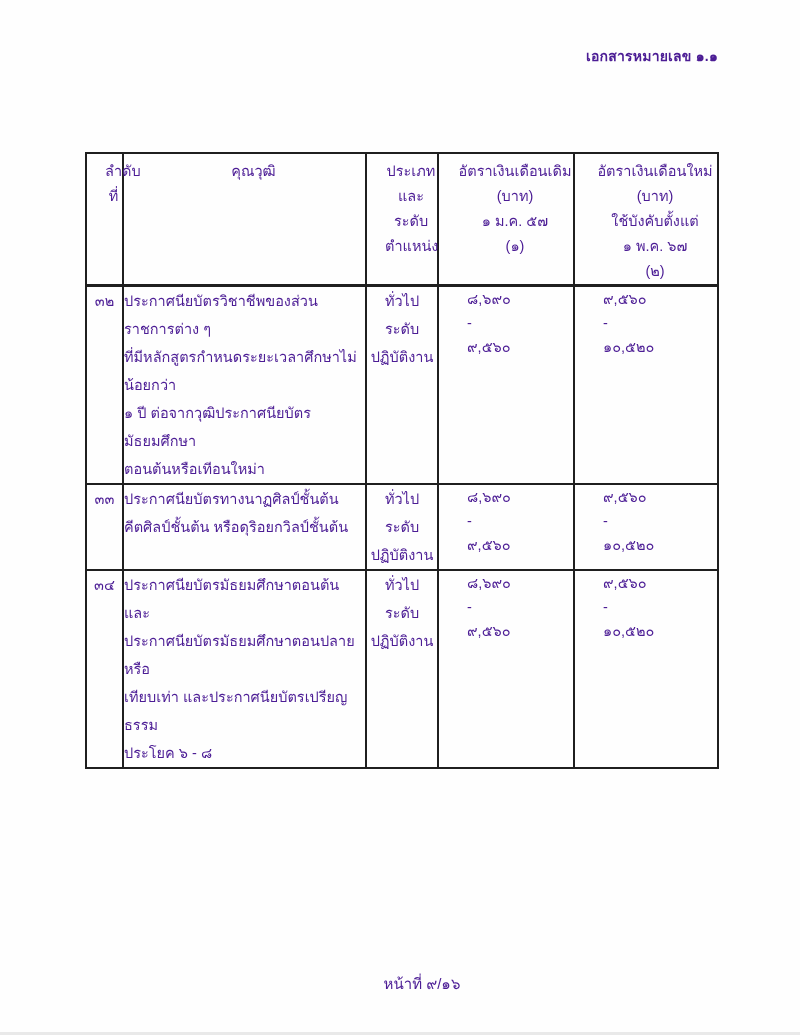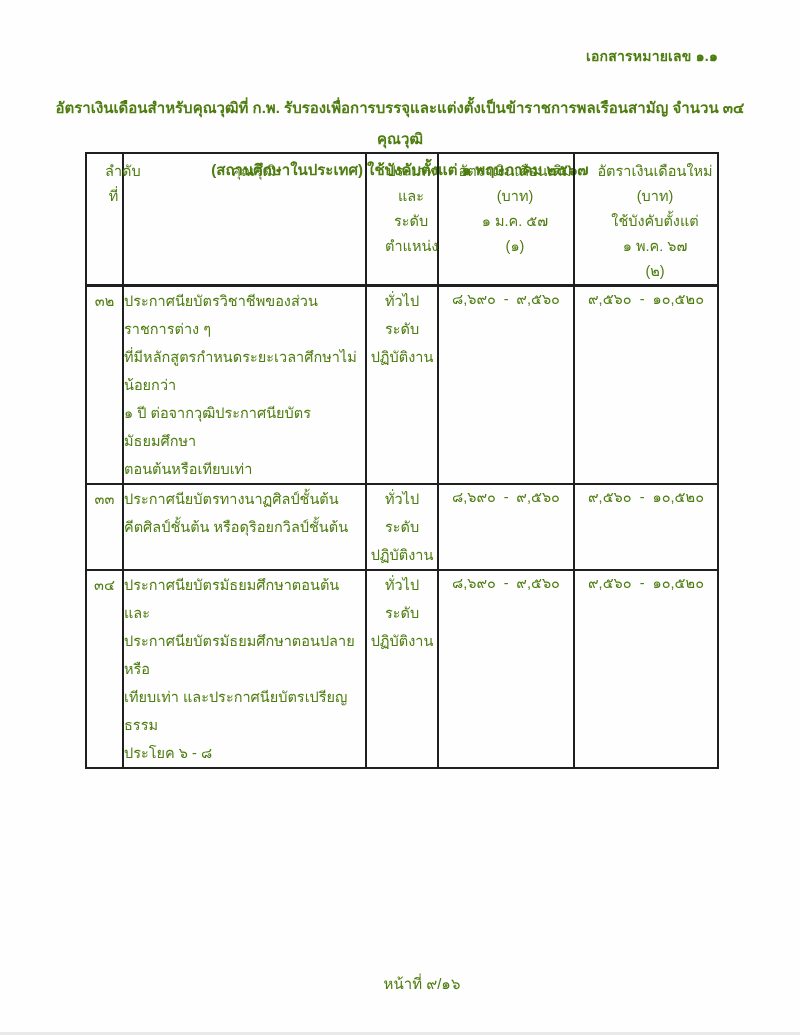--- a/index.html
+++ b/index.html
@@ -1,21 +1,21 @@
 <!DOCTYPE html>
 <html><head>
 <meta charset="utf-8">
 <style>
   html,body{margin:0;padding:0;background:#ffffff;}
   .page{
     position:relative;
     width:800px;height:1035px;
     background:#fefefe;
     font-family:"Liberation Sans", sans-serif;
-    color:#4d7c0f;
+    color:#4c1d95;
     overflow:hidden;
   }
   .doc-label{
     position:absolute;
     top:45px;right:82px;
     font-size:14px;
     font-weight:700;
     letter-spacing:.2px;
   }
   .title{
@@ -64,22 +64,23 @@
     text-align:center;
     padding-top:3px;
     line-height:28px;
   }
   .c-range{
     padding:4px 0 0 0;
   }
   .range{
     display:flex;
     justify-content:space-between;
-    padding:0 13px;
+    padding:0 28px;
     line-height:24px;
+    flex-direction:column;
   }
   .range .dash{flex:0 0 auto;}
   .r1{height:137px;}
   .r2{height:80px;}
   .r3{height:113px;}
   .footer{
     position:absolute;
     top:972px;left:50%;
     transform:translateX(-50%);
     margin-left:22px;
@@ -93,24 +94,20 @@
     background:#e9e9e9;
   }
 </style>
 </head>
 <body>
 
 <div class="page">
 
   <div class="doc-label">เอกสารหมายเลข ๑.๑</div>
 
-  <div class="title">
-    <div>อัตราเงินเดือนสำหรับคุณวุฒิที่ ก.พ. รับรองเพื่อการบรรจุและแต่งตั้งเป็นข้าราชการพลเรือนสามัญ จำนวน ๓๔ คุณวุฒิ</div>
-    <div>(สถานศึกษาในประเทศ) ใช้บังคับตั้งแต่ ๑ พฤษภาคม ๒๕๖๗</div>
-  </div>
 
   <table class="tbl">
     <colgroup>
       <col style="width:37px">
         <col style="width:243px">
         <col style="width:72px">
         <col style="width:136px">
         <col style="width:144px">
     </colgroup>
     <thead>
@@ -141,21 +138,21 @@
       </tr>
     </thead>
     <tbody>
 
       <tr class="r1">
         <td class="c-no">๓๒</td>
         <td class="c-qual">
           <div>ประกาศนียบัตรวิชาชีพของส่วนราชการต่าง ๆ</div>
           <div>ที่มีหลักสูตรกำหนดระยะเวลาศึกษาไม่น้อยกว่า</div>
           <div>๑ ปี ต่อจากวุฒิประกาศนียบัตรมัธยมศึกษา</div>
-          <div>ตอนต้นหรือเทียบเท่า</div>
+          <div>ตอนต้นหรือเทีอนใหม่า</div>
         </td>
         <td class="c-pos">
           <div>ทั่วไป</div>
           <div>ระดับ</div>
           <div>ปฏิบัติงาน</div>
         </td>
         <td class="c-range">
           <div class="range">
             <span>๘,๖๙๐</span>
             <span class="dash">-</span>

